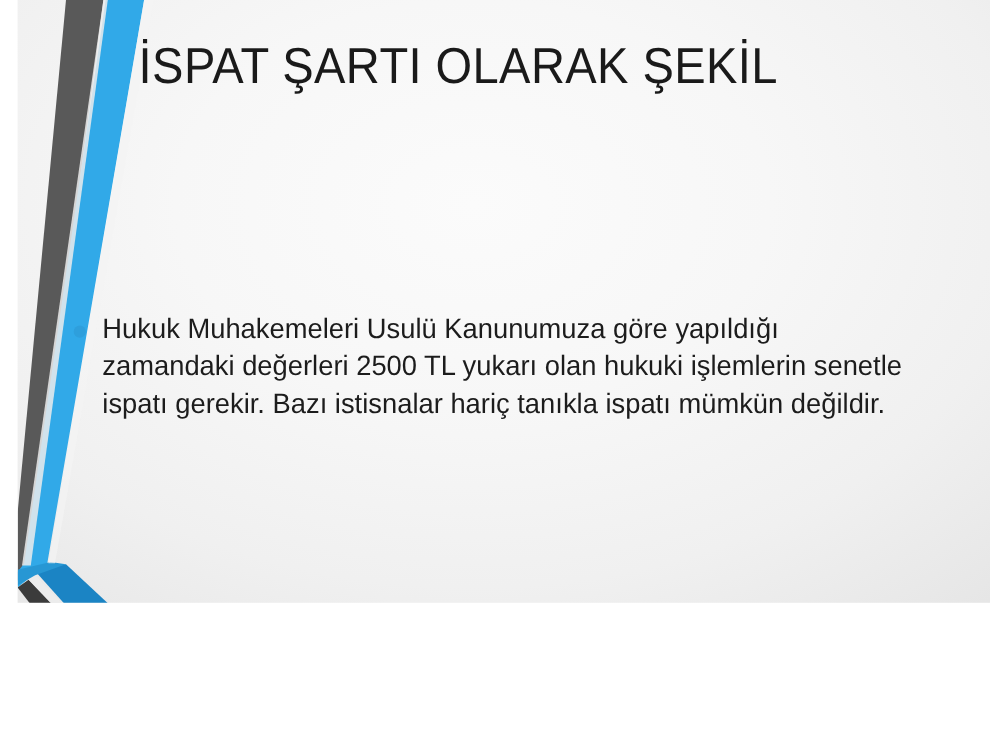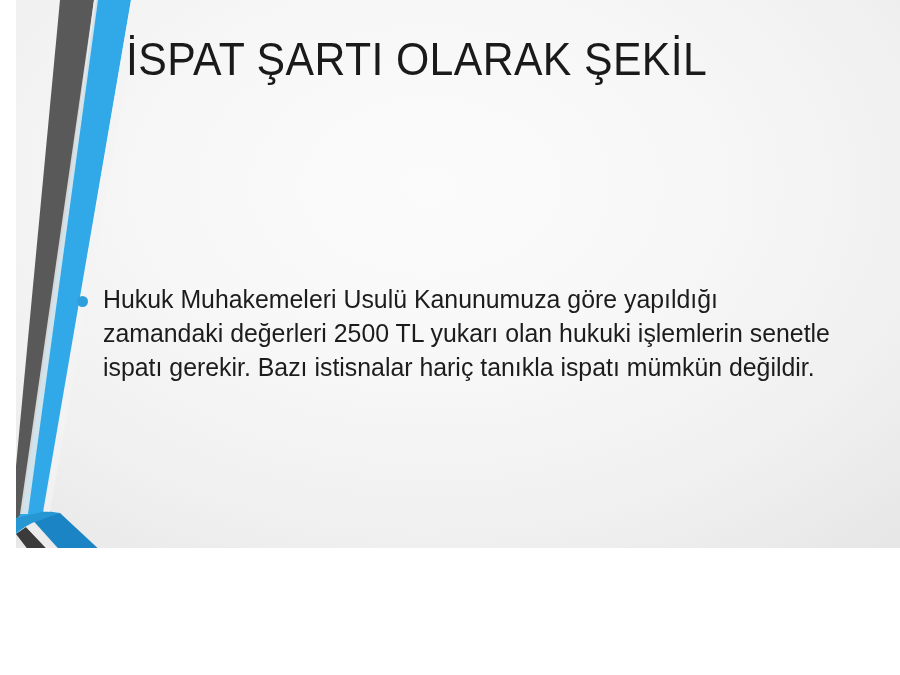--- a/index.html
+++ b/index.html
@@ -52,21 +52,21 @@
     letter-spacing: 0.4px;
     color: #1a1a1a;
     transform: scaleX(0.93);
     transform-origin: left top;
     white-space: nowrap;
   }
 
   
   #body-block {
     position: absolute;
-    left: 56px;
+    left: 46px;
     top: 283px;
     width: 790px;
   }
   .bullet-row {
     position: relative;
     padding-left: 31px;
   }
   .bullet-dot {
     position: absolute;
     left: 5px;

